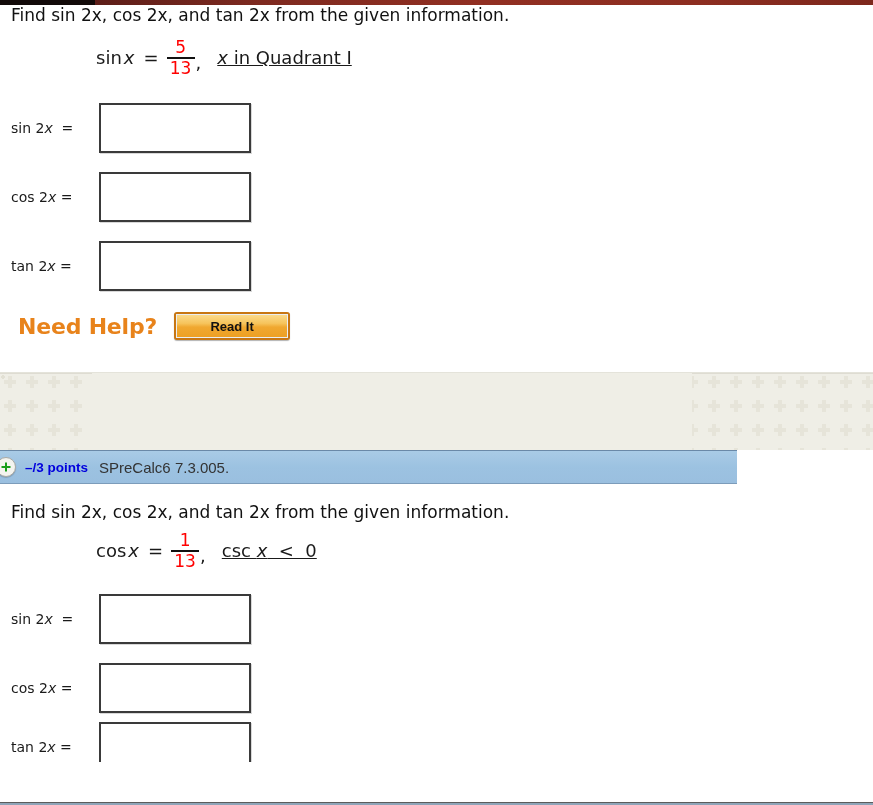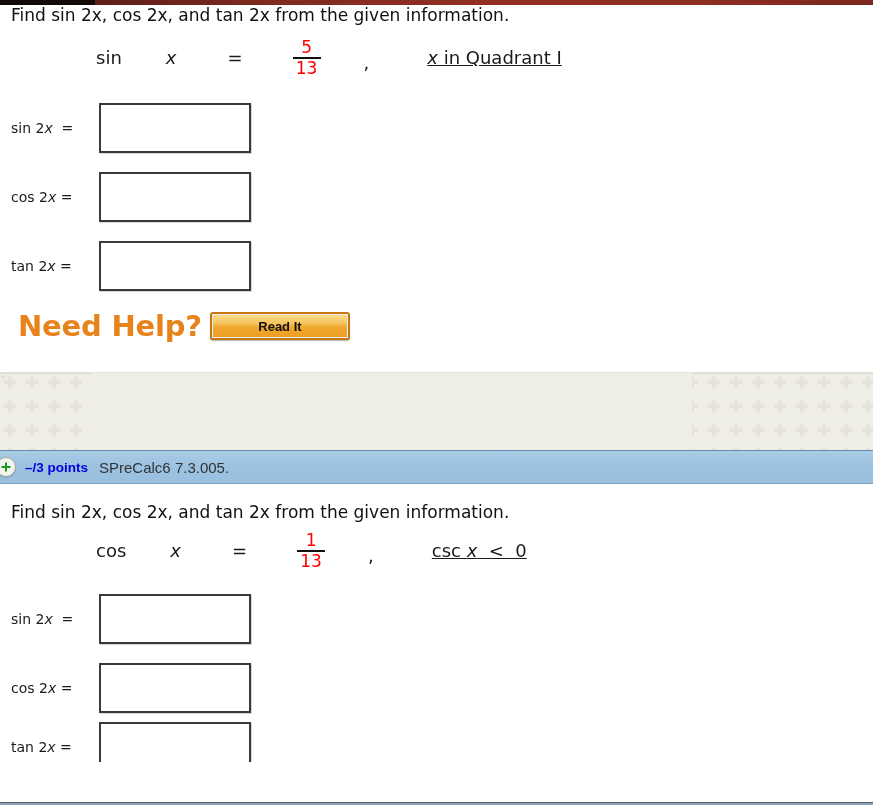--- a/index.html
+++ b/index.html
@@ -43,21 +43,20 @@
     padding-left: 11px;
     white-space: nowrap;
   }
 
   .equation {
     padding-left: 96px;
     font-size: 18px;
     display: flex;
     align-items: center;
     white-space: nowrap;
-    gap: 42px;
   }
   .equation .func { font-style: normal; }
   .equation .var { font-style: italic; padding: 0 2px; }
   .equation .op { padding: 0 7px; }
 
   .frac {
     display: inline-flex;
     flex-direction: column;
     align-items: center;
     justify-content: center;
@@ -111,25 +110,25 @@
   }
 
   
   .need-help {
     display: flex;
     align-items: center;
     padding-left: 18px;
     height: 48px;
   }
   .need-help-label {
-    font-size: 29px;
+    font-size: 22px;
     font-weight: bold;
     color: #e8831b;
     letter-spacing: -0.2px;
-    margin-right: 8px;
+    margin-right: 17px;
     white-space: nowrap;
   }
   .help-btn {
     height: 28px;
     margin-right: 14px;
     padding: 0;
     border: 2px solid #c87612;
     border-radius: 3px;
     background: #f1a431;
     box-sizing: border-box;
@@ -148,21 +147,21 @@
     display: flex;
     align-items: center;
     justify-content: center;
     font-size: 13px;
     font-weight: bold;
     color: #111111;
     white-space: nowrap;
     padding: 0 12px;
     font-family: "Liberation Sans", sans-serif;
   }
-  .help-btn.w-read  { width: 140px; }
+  .help-btn.w-read  { width: 116px; }
   .help-btn.w-watch { width: 128px; }
   .help-btn.w-chat  { width: 121px; }
   .help-btn.w-chat .help-btn-inner { padding: 0 5px; }
 
   
   .separator {
     position: relative;
     width: 873px;
     height: 78px;
     background-color: #efeee6;
@@ -188,21 +187,21 @@
   .sep-hairline {
     position: absolute;
     top: 0; left: 0;
     width: 100%;
     height: 1px;
     background: #dedcd2;
   }
 
   
   .points-bar {
-    width: 873px;
+    width: 737px;
     height: 34px;
     background: linear-gradient(to bottom, #a9cbe6 0%, #9cc2e1 50%, #9abfdf 100%);
     border-top: 1px solid #6a89a8;
     border-bottom: 1px solid #7c9cba;
     box-sizing: border-box;
     display: flex;
     align-items: center;
     padding-left: 0;
   }
   .plus-icon {

